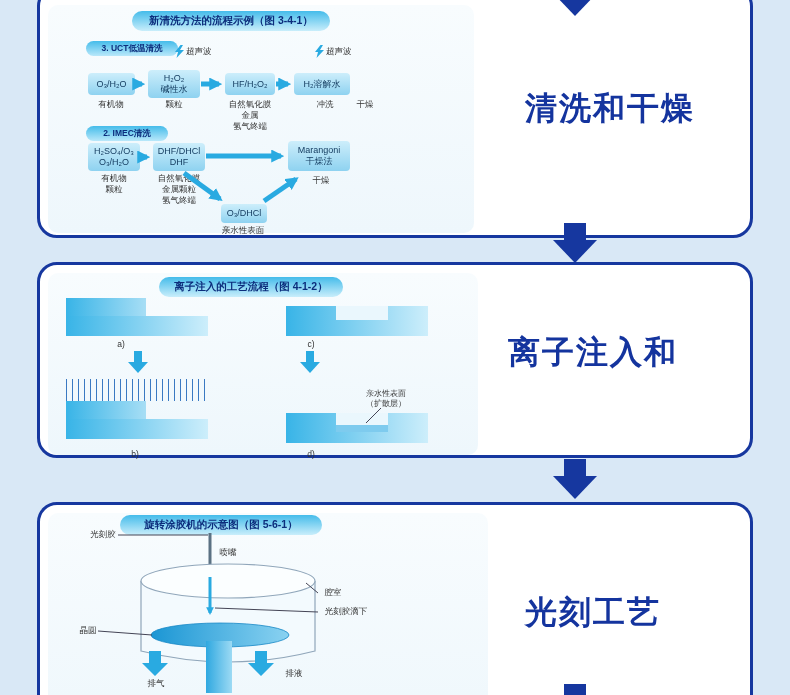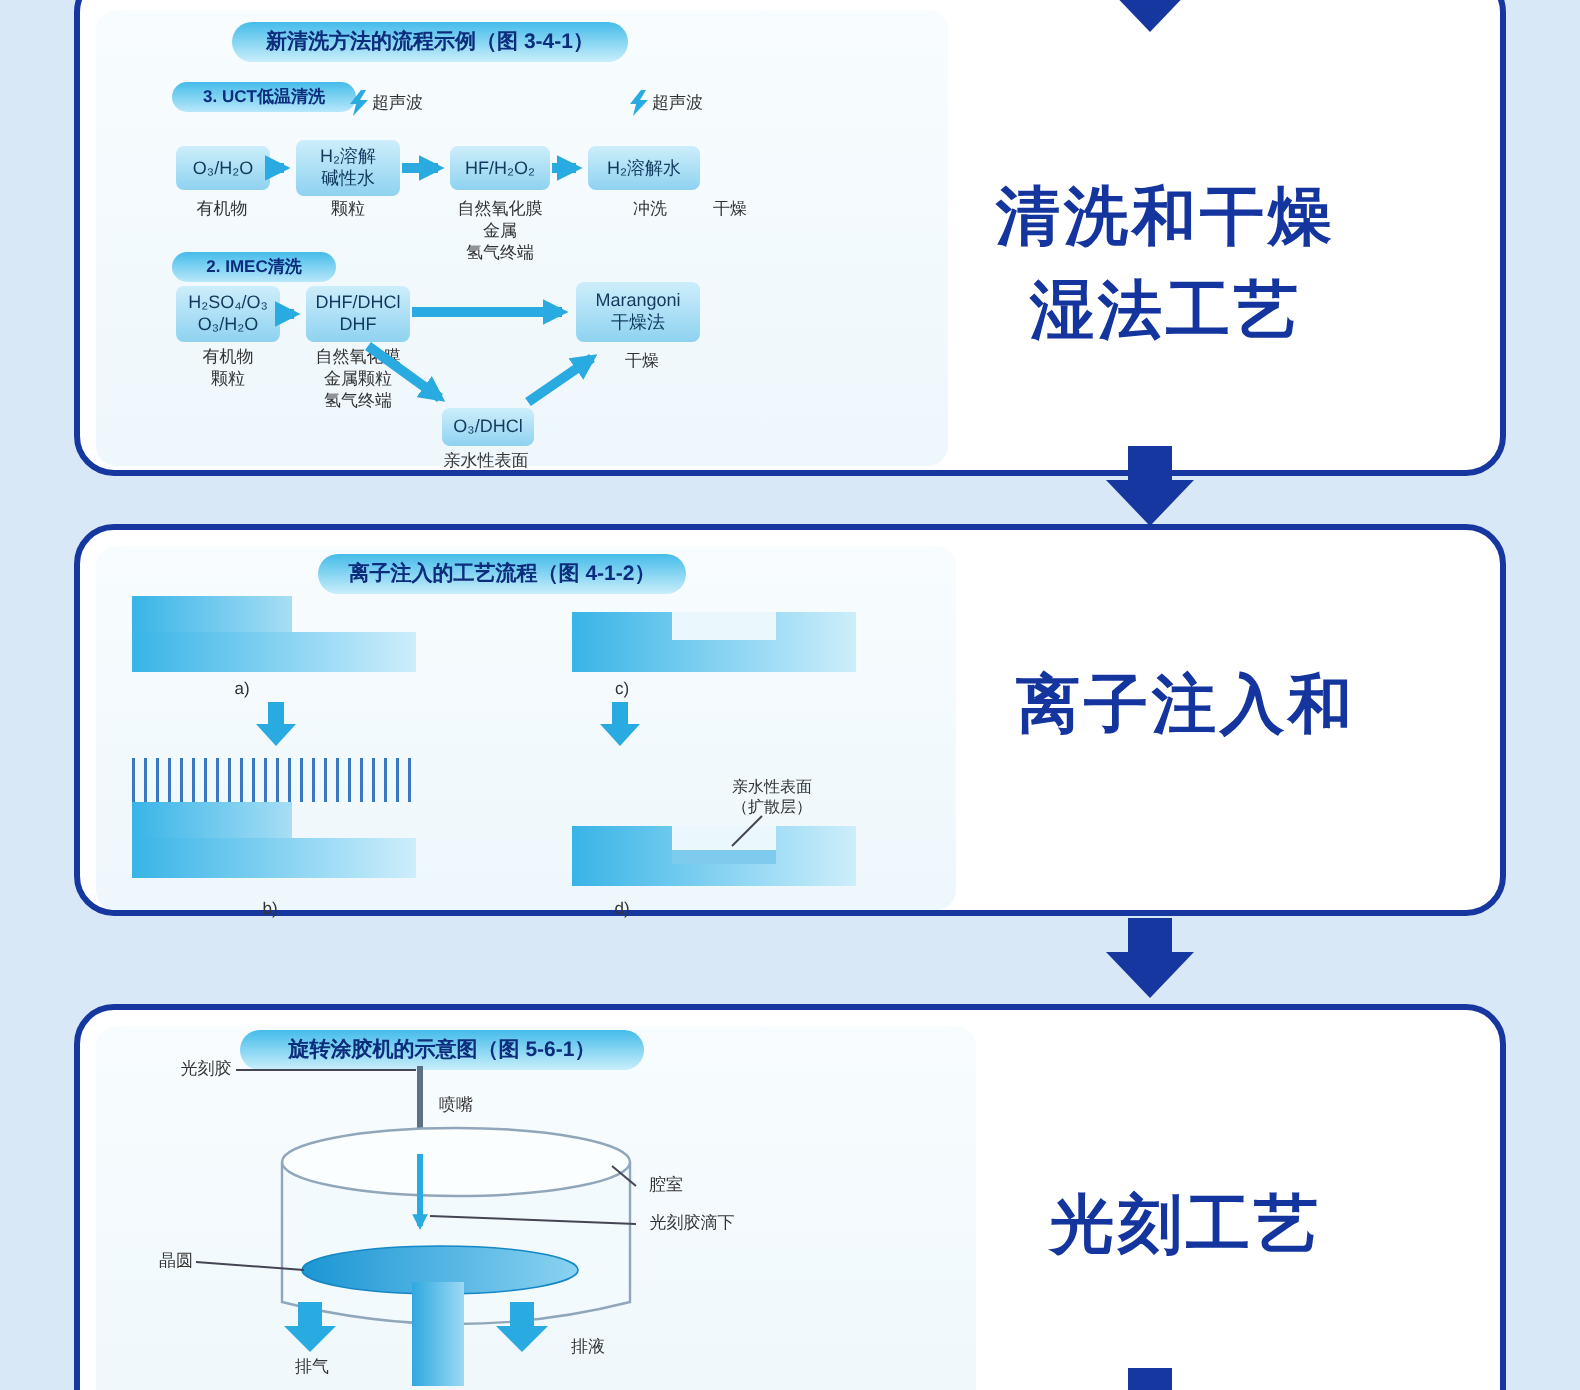--- a/index.html
+++ b/index.html
@@ -46,39 +46,39 @@
 <body>
 
 <div class="page">
 
   <div class="barrow" style="left:553px;top:-7px;">
     <div class="hd"></div>
   </div>
 
   <section class="panel panel1">
     <div class="diag d1">
-      <div class="cap" style="left:68px;top:6px;width:198px;">新清洗方法的流程示例（图 3-4-1）</div>
+      <div class="cap" style="left:84px;top:6px;width:198px;">新清洗方法的流程示例（图 3-4-1）</div>
 
       <div class="fbadge" style="left:38px;top:36px;width:84px;">3. UCT低温清洗</div>
 
       <div class="ultra" style="left:127px;top:40px;">
         <svg width="9" height="13" viewBox="0 0 9 13">
           <path d="M5.5,0 L0,7 H3 L1.5,13 L9,5 H5 L8,0 Z" fill="#29aae1"></path>
           </svg>
         <span>超声波</span>
       </div>
       <div class="ultra" style="left:267px;top:40px;">
         <svg width="9" height="13" viewBox="0 0 9 13">
           <path d="M5.5,0 L0,7 H3 L1.5,13 L9,5 H5 L8,0 Z" fill="#29aae1"></path>
           </svg>
         <span>超声波</span>
       </div>
 
       <div class="fbox" style="left:40px;top:68px;width:47px;height:22px;">O₃/H₂O</div>
-      <div class="fbox" style="left:100px;top:65px;width:52px;height:28px;">H₂溶解
+      <div class="fbox" style="left:100px;top:65px;width:52px;height:28px;">H₂O₂
 碱性水</div>
       <div class="fbox" style="left:177px;top:68px;width:50px;height:22px;">HF/H₂O₂</div>
       <div class="fbox" style="left:246px;top:68px;width:56px;height:22px;">H₂溶解水</div>
 
       <div class="slab" style="left:38px;top:94px;width:50px;">有机物</div>
       <div class="slab" style="left:100px;top:94px;width:52px;">颗粒</div>
       <div class="slab" style="left:168px;top:94px;width:68px;">自然氧化膜
 金属
 氢气终端</div>
       <div class="slab" style="left:259px;top:94px;width:36px;">冲洗</div>
@@ -114,23 +114,22 @@
           <line x1="153" y1="79" x2="171" y2="79" marker-end="url(#ah)"></line>
           <line x1="228" y1="79" x2="240" y2="79" marker-end="url(#ah)"></line>
           <line x1="93" y1="152" x2="99" y2="152" marker-end="url(#ah)"></line>
           <line x1="158" y1="151" x2="233" y2="151" marker-end="url(#ah)"></line>
           <line x1="136" y1="168" x2="172" y2="194" marker-end="url(#ah)"></line>
           <line x1="216" y1="196" x2="248" y2="174" marker-end="url(#ah)"></line>
         </g>
       </svg>
     </div>
 
-    <div class="bigtext" style="left:423px;top:96px;">
+    <div class="bigtext" style="left:450px;top:96px;">
       <div>清洗和干燥</div>
-      <div>湿法工艺</div>
     </div>
   </section>
 
   <div class="barrow" style="left:553px;top:223px;">
     <div class="st"></div>
     <div class="hd"></div>
   </div>
 
   <section class="panel panel2">
     <div class="diag d2">

